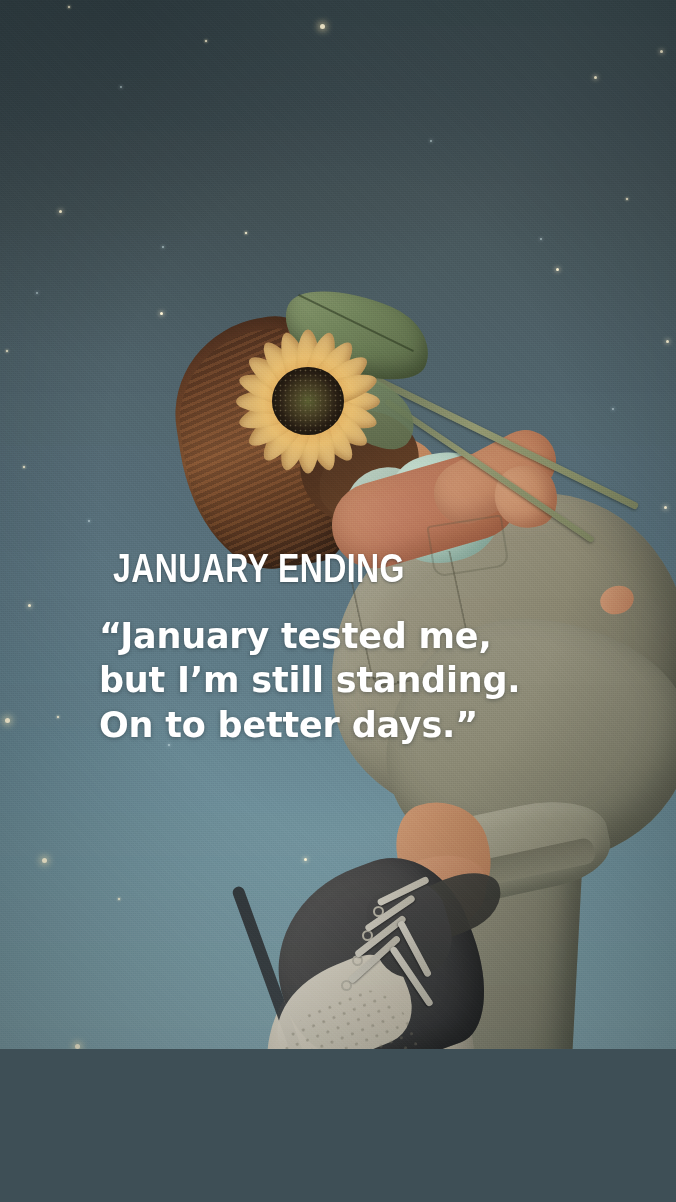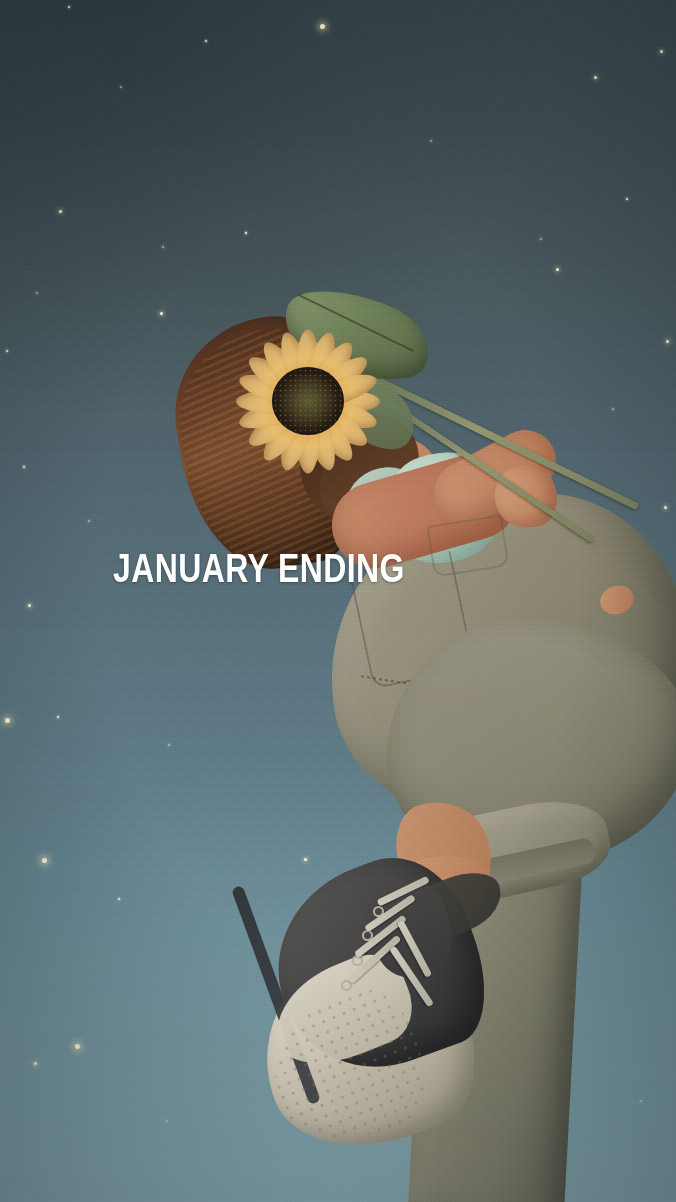--- a/index.html
+++ b/index.html
@@ -4,21 +4,21 @@
 <title>January Ending</title>
 <style>
   * { margin:0; padding:0; box-sizing:border-box; }
   html,body{
     width:676px; height:1202px; overflow:hidden;
     background:#3e4f56;
     font-family:"Liberation Sans", sans-serif;
   }
   #poster{
     position:relative;
-    width:676px; height:1202px;
+    width:676px; height:1049px;
     overflow:hidden;
     background:#3e4f56;
   }
 
   
   .sky{
     position:absolute; inset:0;
     background:
       linear-gradient(to bottom,
         #3d4e55 0%,
@@ -562,15 +562,18 @@
 
     <div class="fig-grain"></div>
   </div>
 
   <div class="warm-wash"></div>
   <div class="grain"></div>
   <div class="vignette"></div>
 
   <div class="text-block">
     <div class="headline">JANUARY ENDING</div>
+    <div class="quote">“January tested me,
+but I’m still standing.
+On to better days.”</div>
   </div>
 
 </div>
 
 </body></html>

